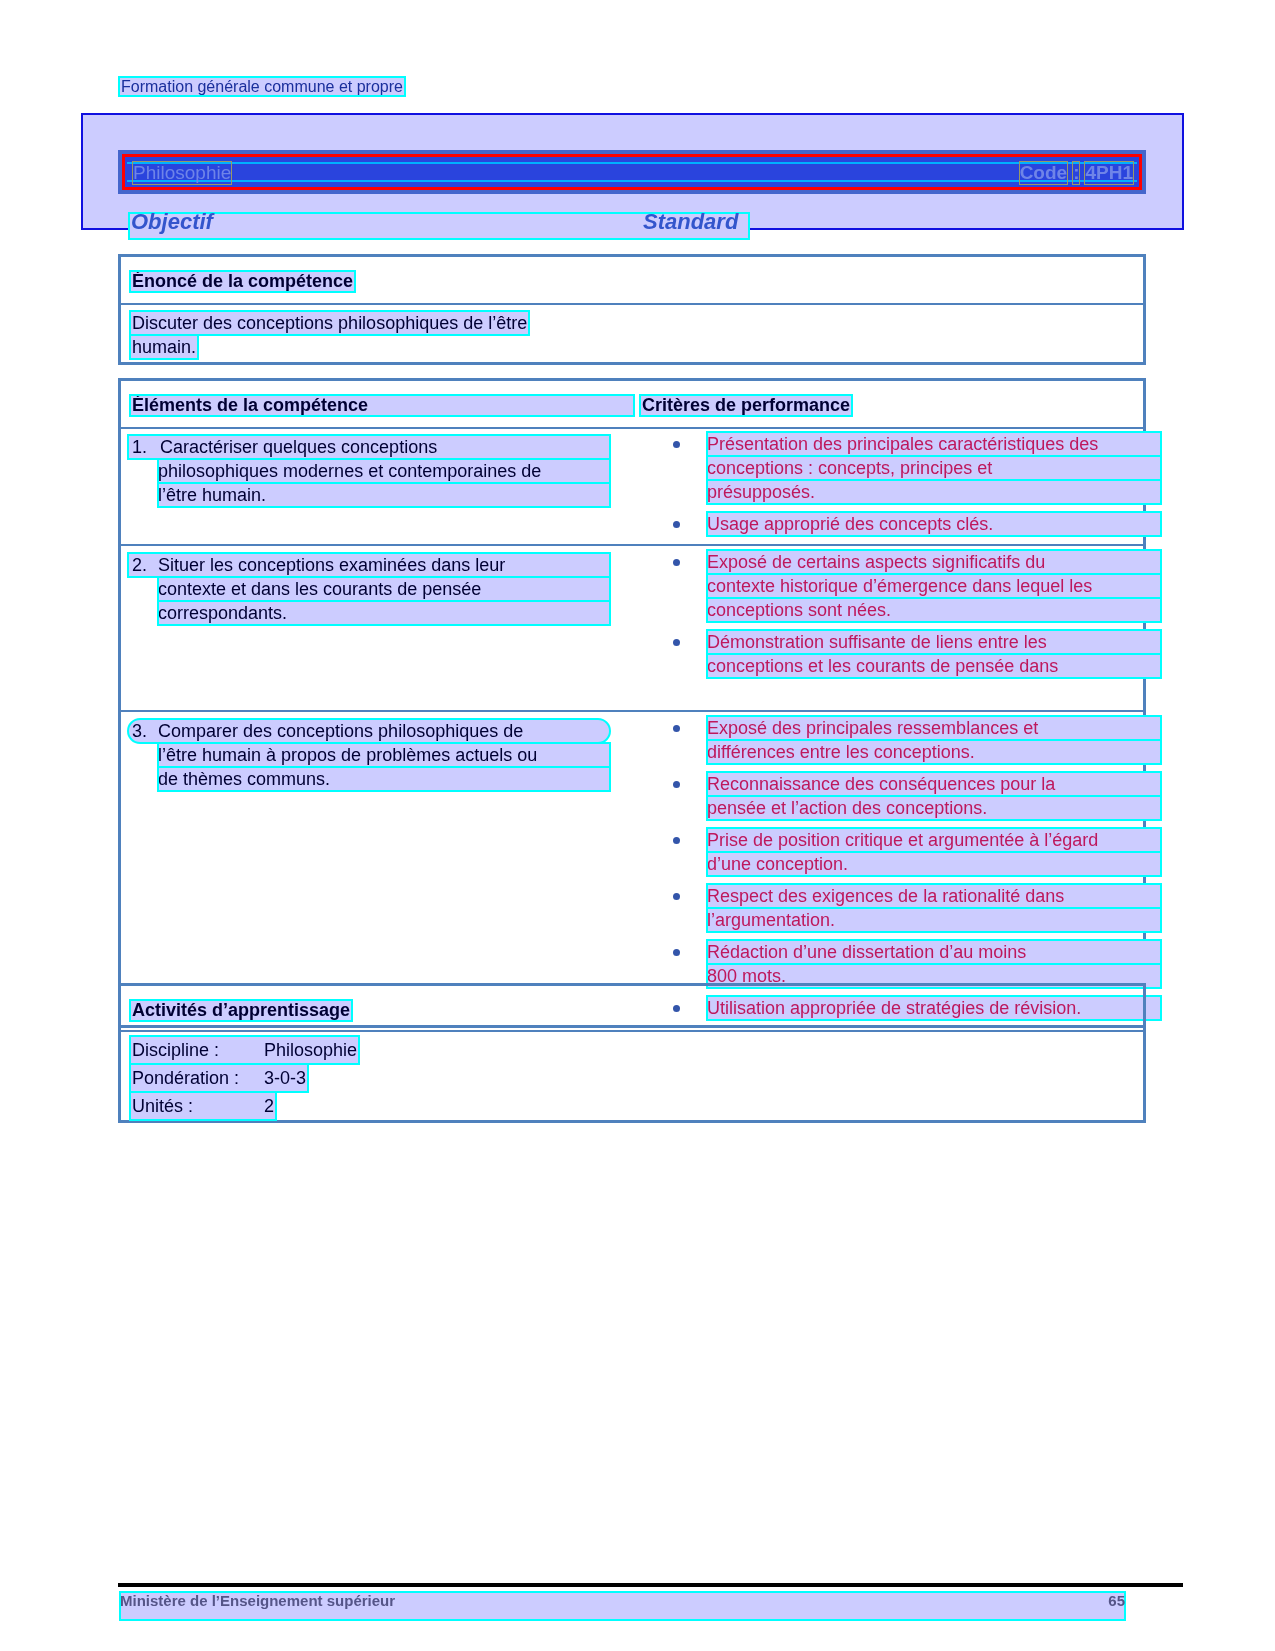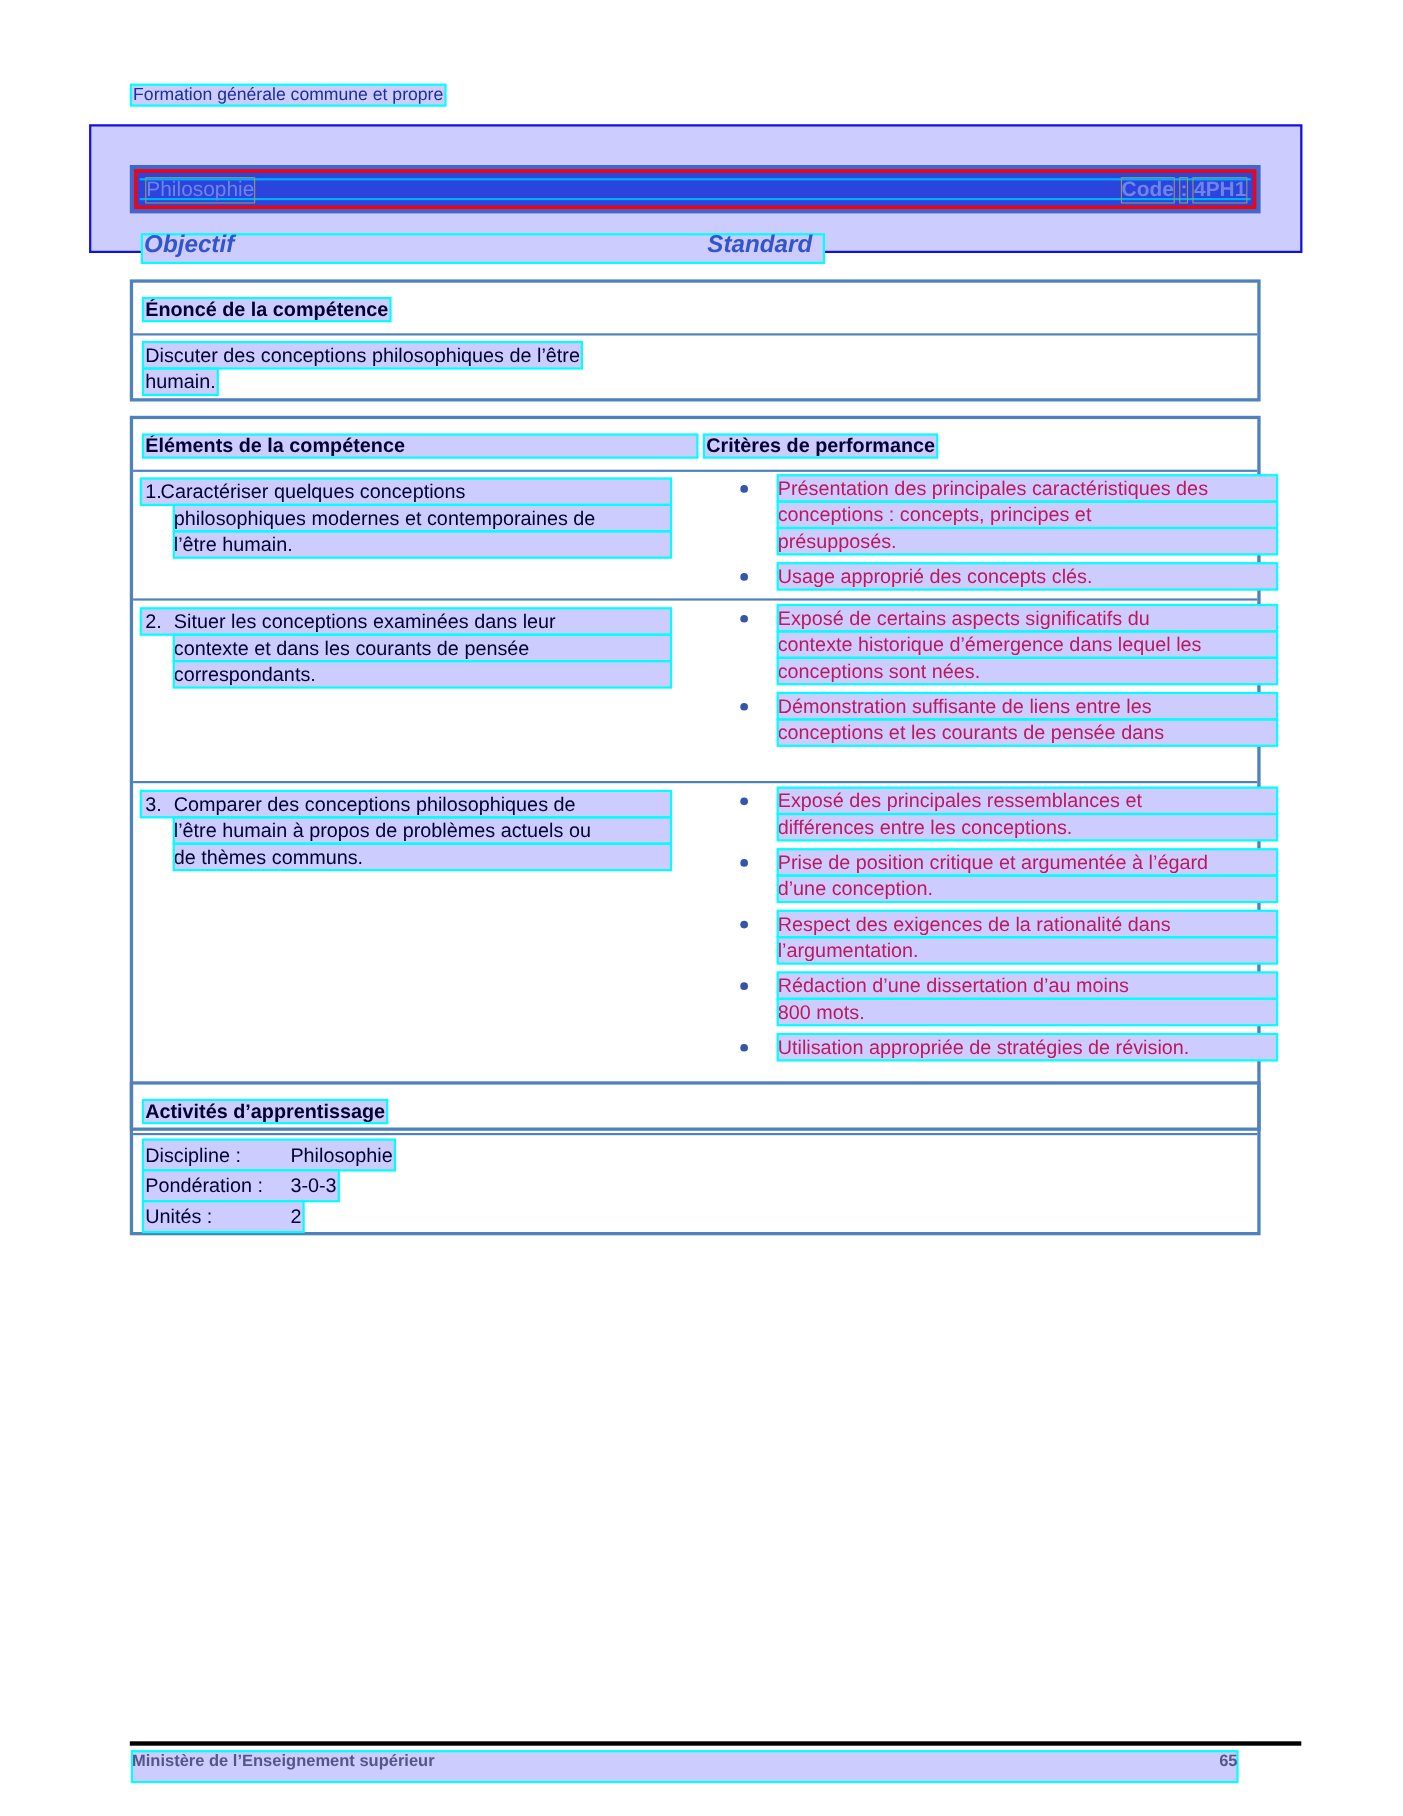--- a/index.html
+++ b/index.html
@@ -108,21 +108,21 @@
   </div>
 </div>
 
 <div class="box" style="top:378px;height:650px;">
   <div class="bold-head hl" style="left:9px;top:14px;width:500px;">Éléments de la compétence</div>
   <div class="bold-head hl" style="left:519px;top:14px;">Critères de performance</div>
   <div class="sep" style="top:46px;"></div>
 
   <div class="elem" style="top:54px;">
     <span class="num">1.</span>
-    <span class="l hl" style="margin-left:-2px;padding-left:18px;">Caractériser quelques conceptions</span>
+    <span class="l hl" style="margin-left:-2px;padding-left:32px;">Caractériser quelques conceptions</span>
     <span class="l hl">philosophiques modernes et contemporaines de</span>
     <span class="l hl">l’être humain.</span>
   </div>
   <div class="crit" style="top:51px;">
     <div class="item">
       <span class="bullet"></span>
       <span class="l hl">Présentation des principales caractéristiques des</span>
       <span class="l hl">conceptions : concepts, principes et</span>
       <span class="l hl">présupposés.</span>
     </div>
@@ -149,29 +149,34 @@
     <div class="item">
       <span class="bullet"></span>
       <span class="l hl">Démonstration suffisante de liens entre les</span>
       <span class="l hl">conceptions et les courants de pensée dans</span>
     </div>
   </div>
   <div class="sep" style="top:329px;"></div>
 
   <div class="elem" style="top:338px;">
     <span class="num">3.</span>
-    <span class="l hl" style="margin-left:-2px;padding-left:30px;">Comparer des conceptions philosophiques de</span>
+    <span class="l hl" style="margin-left:-2px;padding-left:30px;border-radius:12px;">Comparer des conceptions philosophiques de</span>
     <span class="l hl">l’être humain à propos de problèmes actuels ou</span>
     <span class="l hl">de thèmes communs.</span>
   </div>
   <div class="crit" style="top:335px;">
     <div class="item">
       <span class="bullet"></span>
       <span class="l hl">Exposé des principales ressemblances et</span>
       <span class="l hl">différences entre les conceptions.</span>
+    </div>
+    <div class="item">
+      <span class="bullet"></span>
+      <span class="l hl">Reconnaissance des conséquences pour la</span>
+      <span class="l hl">pensée et l’action des conceptions.</span>
     </div>
     <div class="item">
       <span class="bullet"></span>
       <span class="l hl">Prise de position critique et argumentée à l’égard</span>
       <span class="l hl">d’une conception.</span>
     </div>
     <div class="item">
       <span class="bullet"></span>
       <span class="l hl">Respect des exigences de la rationalité dans</span>
       <span class="l hl">l’argumentation.</span>

